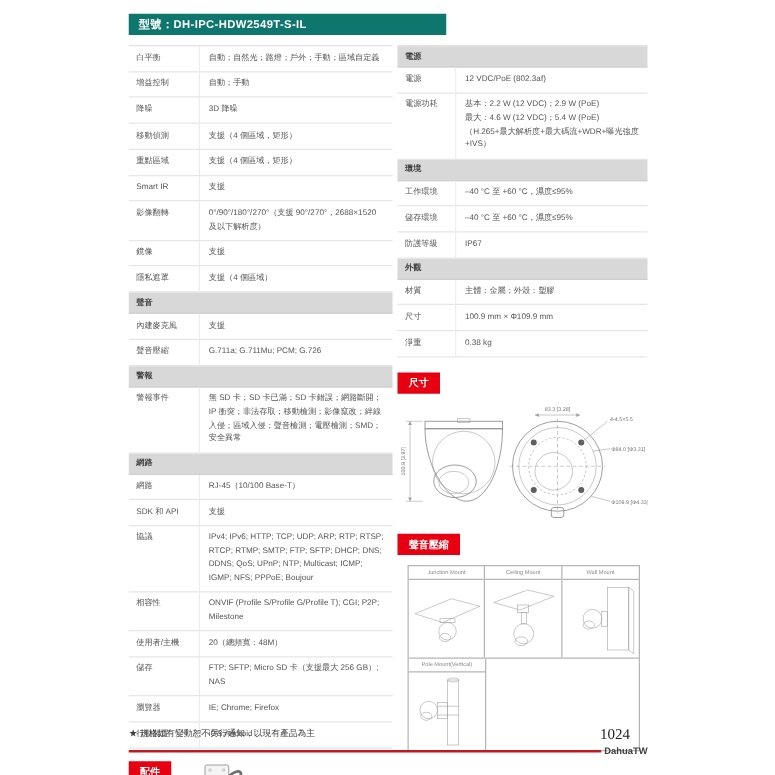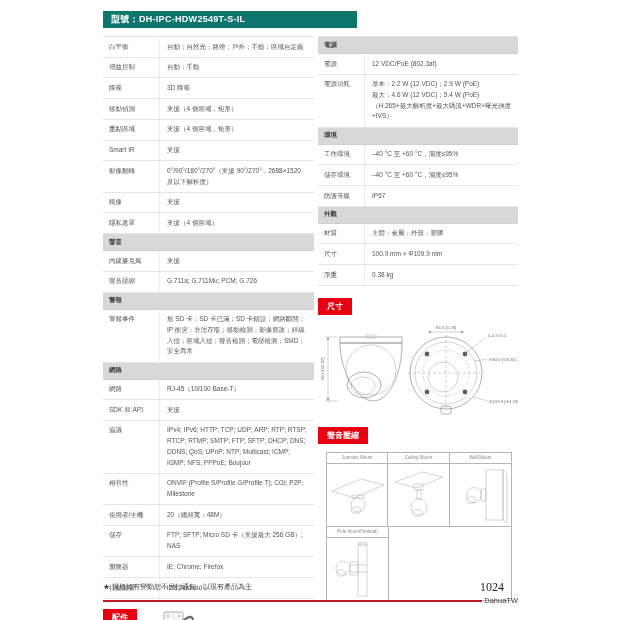--- a/index.html
+++ b/index.html
@@ -52,21 +52,21 @@
     color:#8a8a8a; display:flex; align-items:center; justify-content:center; }
 
   
   .footer { position:absolute; left:103px; top:580px; width:415px; }
   .footer-top { display:flex; justify-content:space-between; align-items:flex-end; }
   .footnote { font-size:7px; color:#3c3c3c; padding-bottom:3px; }
   .page-num { font-size:12px; color:#1d1d1d; font-family:"Liberation Serif", serif;
     padding-right:14px; }
   .footer-bottom { display:flex; align-items:center; margin-top:1px; }
   .red-rule { flex:1; height:2px; background:#c01920; }
-  .brand { font-size:7.5px; font-weight:normal; color:#3c3c3c; margin-left:2px; }
+  .brand { font-size:7.5px; font-weight:bold; color:#3c3c3c; margin-left:2px; }
 </style>
 </head>
 <body>
 
 <div class="page">
 
   <div class="model-bar">
     <span>型號：DH-IPC-HDW2549T-S-IL</span>
   </div>
 

